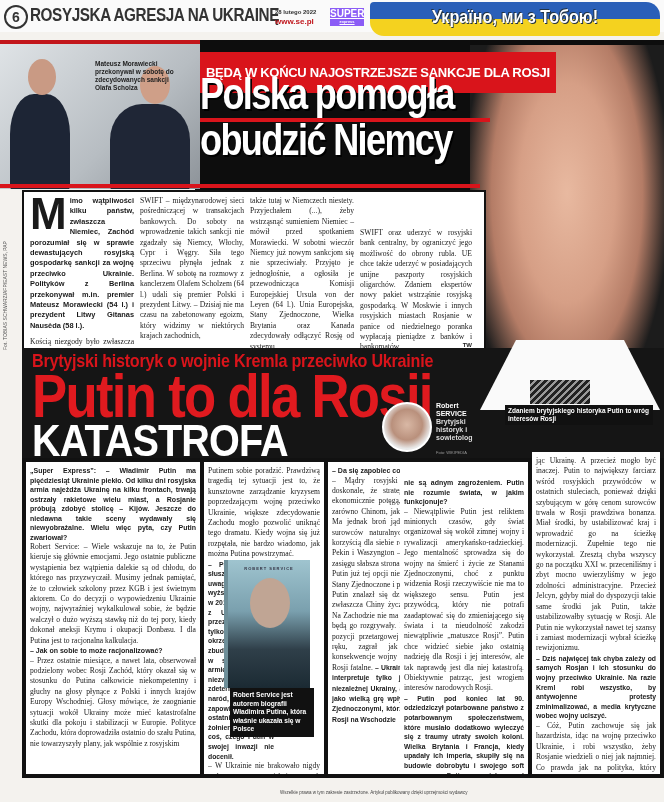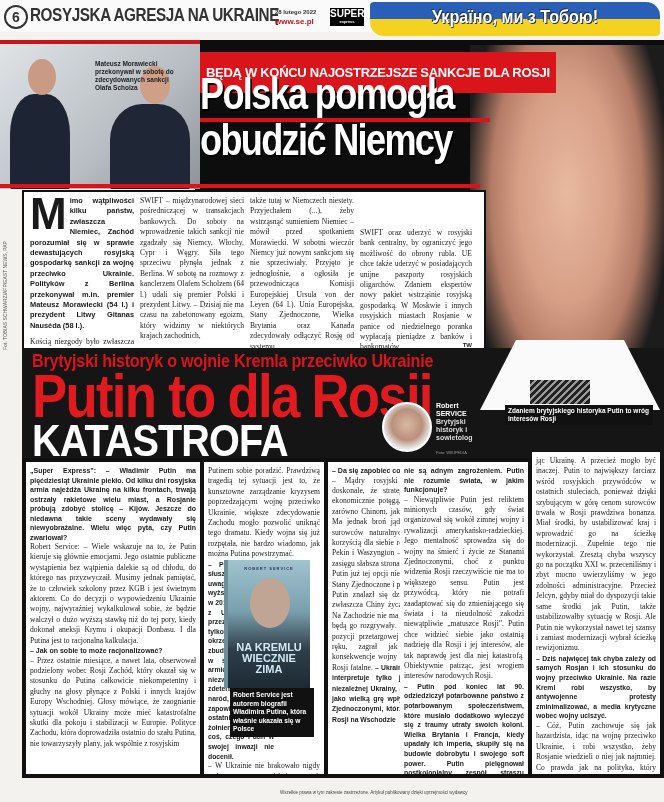--- a/index.html
+++ b/index.html
@@ -4,21 +4,21 @@
 <style>
   html,body{margin:0;padding:0;}
   body{width:664px;height:802px;background:#f4f2ee;position:relative;overflow:hidden;font-family:"Liberation Serif",serif;color:#1a1a1a;}
   .abs{position:absolute;}
   
   .hdr{left:0;top:0;width:664px;height:32px;background:#fafafa;}
   .pgnum{left:4px;top:5px;width:20px;height:20px;border:2px solid #333;border-radius:50%;font:bold 14px "Liberation Sans",sans-serif;text-align:center;line-height:20px;color:#333;}
   .section{left:30px;top:5px;font:bold 18px "Liberation Sans",sans-serif;letter-spacing:-0.5px;color:#333;transform:scaleX(0.85);transform-origin:left;}
   .date{left:275px;top:9px;font:bold 6px "Liberation Sans",sans-serif;color:#333;}
   .url{left:275px;top:17px;font:bold 8px "Liberation Sans",sans-serif;color:#c0161c;}
-  .logo{left:330px;top:8px;width:34px;height:18px;background:#000000;color:#fff;font:bold 10px "Liberation Sans",sans-serif;text-align:center;line-height:12px;}
+  .logo{left:330px;top:8px;width:34px;height:18px;background:#8b5cf6;color:#fff;font:bold 10px "Liberation Sans",sans-serif;text-align:center;line-height:12px;text-decoration:underline;}
   .logo small{display:block;font-size:4px;line-height:4px;}
   .ukr{left:370px;top:2px;width:290px;height:34px;background:linear-gradient(#2a5fb8 0%,#2a5fb8 50%,#f4d21f 50%,#f4d21f 100%);border-radius:4px 14px 4px 14px;}
   .ukr span{position:absolute;left:0;right:0;top:4px;text-align:center;font:bold 19px "Liberation Sans",sans-serif;color:#fff;text-shadow:1px 1px 0 #234, -1px -1px 0 #234;transform:scaleX(0.85);}
   
   .photo1{left:0;top:40px;width:200px;height:145px;background:linear-gradient(135deg,#dfe3e6,#b7bdc2 60%,#8d9399);border-top:4px solid #c2161b;overflow:hidden;}
   .person{position:absolute;border-radius:40% 40% 10% 10%;}
   .cap1{left:95px;top:60px;font:bold 6.5px "Liberation Sans",sans-serif;color:#222;line-height:8px;width:90px;}
   .topdark{left:195px;top:40px;width:469px;height:150px;background:#0d0d0d;}
   .putinface{left:470px;top:45px;width:194px;height:370px;background:radial-gradient(ellipse at 50% 40%,#e8b9a0 0%,#d69f86 35%,#b47c66 55%,#1c1c1c 75%);}
   .kicker1{left:200px;top:52px;background:#d9141b;color:#fff;font:bold 13px "Liberation Sans",sans-serif;padding:13px 6px;letter-spacing:-0.3px;}
@@ -130,36 +130,35 @@
   </div>
 </div>
 <div class="panel" style="left:328px;top:462px;width:80px;height:312px;overflow:hidden;">
   <div class="col" style="left:4px;top:4px;width:150px;">
     <span class="q">– Da się zapobiec coś jeszcze bardziej?</span>
     <span>– Mądry rosyjski przywódca wiedziałby doskonale, że strategicznie Rosja jest słabą ekonomicznie potęgą, technologicznie ustępuje zarówno Chinom, jak i Stanom Zjednoczonym. Ma jednak broń jądrową, nieprzebrane złoża surowców naturalnych. To wystarczy, by z korzyścią dla siebie rozgrywać przeciwko sobie Pekin i Waszyngton – czyli robić coś, co ma w zasięgu słabsza strona w grze światowych potęg. Putin już tej opcji nie ma. Doprowadził do furii Stany Zjednoczone i płaszczy się przed Chinami. Putin znalazł się dziś w miejscu, w którym zwłaszcza Chiny życzyły sobie, by się znalazł. Na Zachodzie nie ma już czego szukać, a Chiny będą go rozgrywały. Nie ma już niemal żadnej pozycji przetargowej i kartami, jakie miał w ręku, zagrał jak amator. Długofalowe konsekwencje wojny w Ukrainie będą więc dla Rosji fatalne.</span>
     <span class="qbox">– Ukraińskie gambit Putina wielu interpretuje tylko jako próbę zniszczenia niezależnej Ukrainy, ale z rosyjską więc także jako wielką grę wpływów Europie i Stanami Zjednoczonymi, którzy porównują z obawami Rosji na Wschodzie</span>
   </div>
 </div>
 <div class="panel" style="left:400px;top:462px;width:128px;height:312px;overflow:hidden;">
-  <div class="col" style="left:4px;top:4px;width:120px;">
+  <div class="col" style="left:4px;top:16px;width:120px;">
     <span class="q">nie są adnym zagrożeniem. Putin nie rozumie świata, w jakim funkcjonuje?</span>
     <span>– Niewątpliwie Putin jest reliktem minionych czasów, gdy świat organizował się wokół zimnej wojny i rywalizacji amerykańsko-radzieckiej. Jego mentalność sprowadza się do wojny na śmierć i życie ze Stanami Zjednoczonymi, choć z punktu widzenia Rosji rzeczywiście nie ma to większego sensu. Putin jest przywódcą, który nie potrafi zaadaptować się do zmieniającego się świata i ta nieudolność zakodzi niewątpliwie „matuszce Rosji”. Putin chce widzieć siebie jako ostatnią nadzieję dla Rosji i jej interesów, ale tak naprawdę jest dla niej katastrofą. Obiektywnie patrząc, jest wrogiem interesów narodowych Rosji.</span>
     <span class="qbox" style="display:block;">– Putin pod koniec lat 90. odziedziczył potarbowane państwo z potarbowanym społeczeństwem, które musiało dodatkowo wyleczyć się z traumy utraty swoich koloni. Wielka Brytania i Francja, kiedy upadały ich imperia, skupiły się na budowie dobrobytu i swojego soft power. Putin pielęgnował postkolonialny zespół straszu pozycji swego.</span>
     
   </div>
 </div>
 <div class="panel" style="left:532px;top:452px;width:128px;height:322px;overflow:hidden;">
   <div class="col" style="left:4px;top:4px;width:120px;">
     <span>jąc Ukrainę. A przecież mogło być inaczej. Putin to największy farciarz wśród rosyjskich przywódców w ostatnich stuleciach, ponieważ dzięki szybującym w górę cenom surowców trwała w Rosji prawdziwa bonanza. Miał środki, by ustabilizować kraj i wprowadzić go na ścieżkę modernizacji. Zupełnie tego nie wykorzystał. Zresztą chyba wszyscy go na początku XXI w. przeceniliśmy i zbyt mocno uwierzyliśmy w jego zdolności administracyjne. Przecież Jelcyn, gdyby miał do dyspozycji takie same środki jak Putin, także ustabilizowałby sytuację w Rosji. Ale Putin nie wykorzystał nawet tej szansy i zamiast modernizacji wybrał ścieżkę rewizjonizmu.</span>
     <span class="qbox" style="display:block;">– Dziś najwięcej tak chyba zależy od samych Rosjan i ich stosunku do wojny przeciwko Ukrainie. Na razie Kreml robi wszystko, by antywojenne protesty zminimalizować, a media krytyczne wobec wojny uciszyć.</span>
     <span>– Cóż, Putin zachowuje się jak hazardzista, idąc na wojnę przeciwko Ukrainie, i robi wszystko, żeby Rosjanie wiedzieli o niej jak najmniej. Co prawda jak na polityka, który rządzi dobrze ponad 20 lat, jego poparcie nadal jest imponujące wśród Rosjan, ale to w każdej chwili może się zmienić, gdy wojna w Ukrainie nie pójdzie po jego myśli. Putin wie, że Rosjanie są niebezpieczni dla każdej autorytarnej władzy w Rosji. Począwszy od rewolucji 1905 r., poprzez ZSRR – ulica niejednokrotnie albo obalała w Rosji władzę, albo przysparzała jej ogromnych kłopotów. Putin boi się, że to samo może spotkać i jego.</span>
     
   </div>
 </div>
 
 <div class="abs book">
   <div class="bookauth">ROBERT SERVICE</div>
   <div class="person" style="left:22px;top:18px;width:40px;height:50px;background:#c0a594;border-radius:50%;"></div>
-  <div class="booktitle">NA KREMLU WIECZNIE ZIMA</div>
 </div>
 <div class="abs bookcap">Robert Service jest autorem biografii Władimira Putina, która właśnie ukazała się w Polsce</div>
 
 <div class="abs footer">Wszelkie prawa w tym zakresie zastrzeżone. Artykuł publikowany dzięki uprzejmości wydawcy</div>
 
 </body></html>

